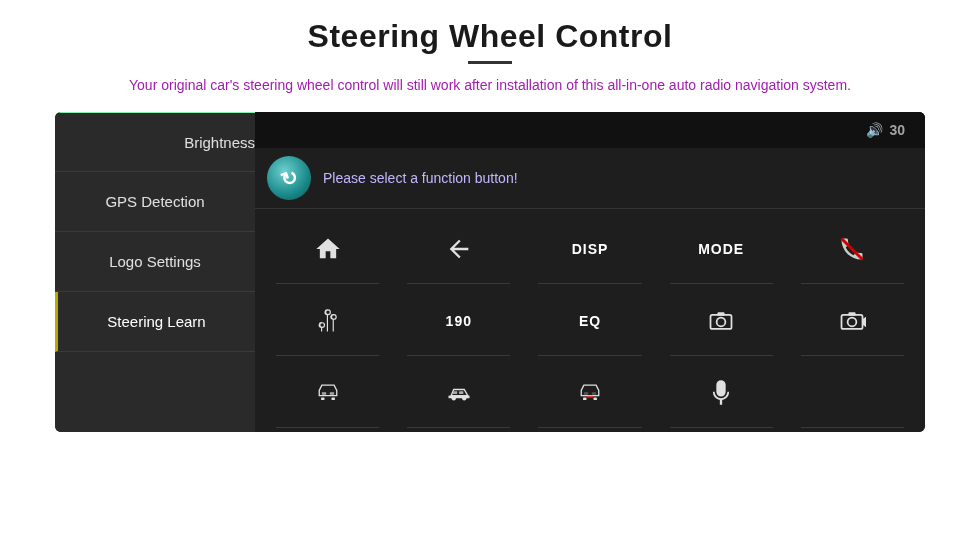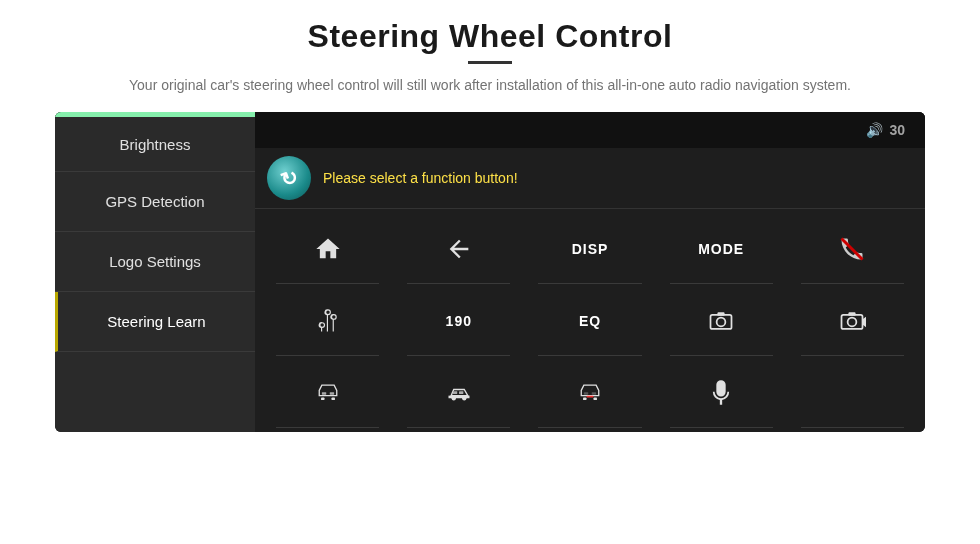--- a/index.html
+++ b/index.html
@@ -30,21 +30,21 @@
 
     .title-divider {
       width: 44px;
       height: 3px;
       background: #333;
       margin: 0 auto 10px auto;
     }
 
     .subtitle {
       font-size: 14px;
-      color: #737373;
+      color: #a21caf;
       text-align: center;
       line-height: 1.6;
       margin-bottom: 16px;
       max-width: 780px;
     }
 
     
     .car-panel {
       width: 870px;
       height: 320px;
@@ -78,21 +78,22 @@
     }
 
     .sidebar-item.active {
       background: #2a2a2a;
       border-left: 3px solid #b8a800;
       color: #ffffff;
       font-weight: 500;
     }
 
     .sidebar-item:first-child {
-      border-top: 5px solid #86efac;
+      border-top: 1px solid #86efac;
+      justify-content: flex-end;
     }
 
     
     .main-content {
       flex: 1;
       display: flex;
       flex-direction: column;
       background: #1e1e1e;
       position: relative;
     }
@@ -149,21 +150,21 @@
     }
 
     .refresh-btn-inner {
       color: #fff;
       font-size: 20px;
       font-weight: bold;
       transform: rotate(-20deg);
     }
 
     .function-prompt {
-      color: #fde047;
+      color: #c4b5fd;
       font-size: 14px;
     }
 
     
     .button-grid {
       flex: 1;
       display: grid;
       grid-template-columns: repeat(5, 1fr);
       grid-template-rows: repeat(3, 1fr);
       padding: 4px 8px;

